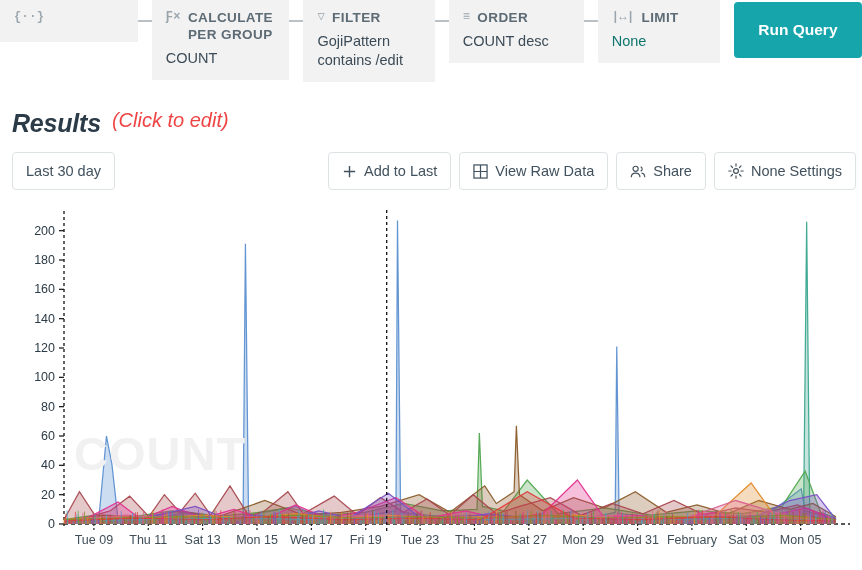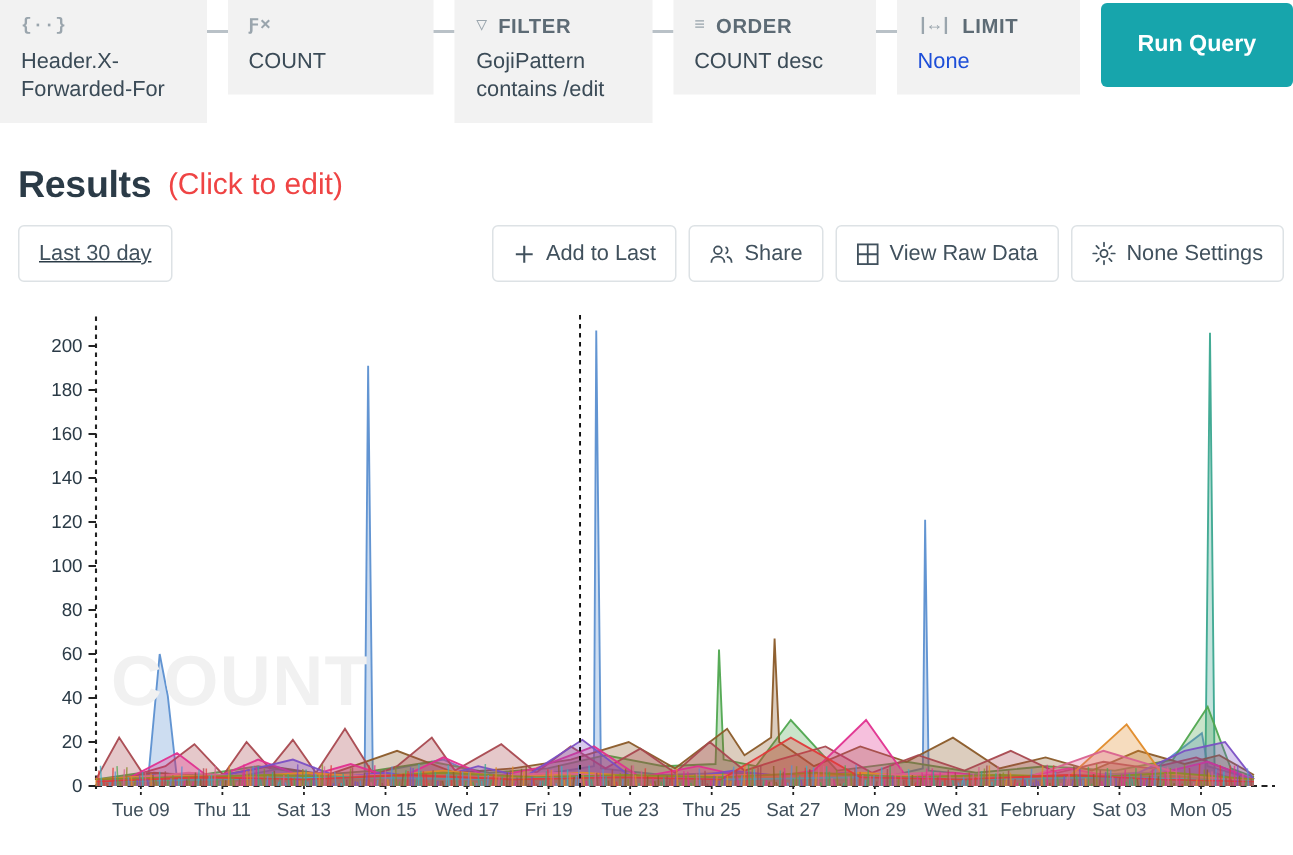--- a/index.html
+++ b/index.html
@@ -47,21 +47,21 @@
     flex: 0 0 auto;
   }
   .qb-head-label { max-width: 96px; }
   .qb-val {
     font-size: 14.5px;
     color: #3b4b57;
     line-height: 19px;
     margin-top: 4px;
     word-break: break-word;
   }
-  .qb-val.muted { color: #1d4ed8; }
+  .qb-val.muted { color: #0f766e; }
   .qb-dash {
     width: 14px;
     height: 2px;
     background: #b9c1c7;
     margin-top: 20px;
     flex: 0 0 auto;
   }
   #cell-breakdown { width: 147px; }
   #cell-calculate { width: 147px; }
   #cell-filter    { width: 140px; }
@@ -79,43 +79,43 @@
     font-weight: bold;
     width: 138px;
     height: 56px;
     cursor: pointer;
     font-family: "Liberation Sans", sans-serif;
   }
 
   
   #results-header {
     display: flex;
-    align-items: center;
+    align-items: flex-start;
     gap: 11px;
     padding: 14px 0 0 12px;
+    font-style: italic;
   }
   #results-title {
     font-size: 25px;
     font-weight: bold;
     color: #2b3b47;
     letter-spacing: -.2px;
   }
   #results-hint {
     font-size: 20px;
     color: #ef4444;
   }
 
   
   #action-bar {
     display: flex;
-    align-items: flex-start;
+    align-items: center;
     padding: 12px 4px 0 12px;
     height: 54px;
     position: relative;
-    text-decoration: underline;
   }
   .btn {
     border: 1px solid #dde2e5;
     background: #ffffff;
     border-radius: 4px;
     height: 38px;
     padding: 0 13px;
     font-size: 14.5px;
     color: #41515d;
     display: inline-flex;
@@ -158,28 +158,28 @@
 </style>
 </head>
 <body>
 
 <div id="query-bar">
 
   <div class="qb-cell" id="cell-breakdown">
     <div class="qb-head">
       <span class="qb-icon">{··}</span>
     </div>
-    <div class="qb-val">Header.X-Forwarded-For</div>
   </div>
 
   <div class="qb-dash"></div>
 
   <div class="qb-cell" id="cell-calculate">
     <div class="qb-head">
       <span class="qb-icon">ƒ×</span>
+      <span class="qb-head-label">CALCULATE PER GROUP</span>
     </div>
     <div class="qb-val">COUNT</div>
   </div>
 
   <div class="qb-dash"></div>
 
   <div class="qb-cell" id="cell-filter">
     <div class="qb-head">
       <span class="qb-icon">▽</span>
       <span class="qb-head-label">FILTER</span>
@@ -221,41 +221,41 @@
 
   <div id="right-btns">
 
     <button class="btn">
       <span class="btn-ico">
         <svg width="15" height="15" viewBox="0 0 16 16">
             <path d="M8 2v12M2 8h12" stroke="#41515d" stroke-width="1.5" fill="none"></path>
           </svg>
       </span>
       <span>Add to Last</span>
+    </button>
+
+    <button class="btn">
+      <span class="btn-ico">
+        <svg width="15" height="15" viewBox="0 0 16 16">
+          <rect x="1" y="1" width="14" height="14" stroke="#41515d" stroke-width="1.3" fill="none"></rect>
+          <path d="M8 1v14M1 8h14" stroke="#41515d" stroke-width="1.3"></path>
+        </svg>
+      </span>
+      <span>View Raw Data</span>
     </button>
 
     <button class="btn">
       <span class="btn-ico">
         <svg width="16" height="15" viewBox="0 0 18 16">
           <circle cx="6.3" cy="5" r="2.9" stroke="#41515d" stroke-width="1.3" fill="none"></circle>
           <path d="M1.4 14.4c0-2.9 2.2-4.6 4.9-4.6s4.9 1.7 4.9 4.6" stroke="#41515d" stroke-width="1.3" fill="none"></path>
           <path d="M12 2.6a2.7 2.7 0 0 1 0 5M13 9.9c2.2.2 3.6 1.9 3.6 4.5" stroke="#41515d" stroke-width="1.3" fill="none"></path>
         </svg>
       </span>
       <span>Share</span>
-    </button>
-
-    <button class="btn">
-      <span class="btn-ico">
-        <svg width="15" height="15" viewBox="0 0 16 16">
-          <rect x="1" y="1" width="14" height="14" stroke="#41515d" stroke-width="1.3" fill="none"></rect>
-          <path d="M8 1v14M1 8h14" stroke="#41515d" stroke-width="1.3"></path>
-        </svg>
-      </span>
-      <span>View Raw Data</span>
     </button>
 
     <button class="btn">
       <span class="btn-ico">
         <svg width="16" height="16" viewBox="0 0 18 18">
           <circle cx="9" cy="9" r="2.7" stroke="#41515d" stroke-width="1.3" fill="none"></circle>
           <path d="M9 .9v2.6M9 14.5v2.6M.9 9h2.6M14.5 9h2.6M3.3 3.3l1.8 1.8M12.9 12.9l1.8 1.8M14.7 3.3l-1.8 1.8M5.1 12.9l-1.8 1.8" stroke="#41515d" stroke-width="1.3" stroke-linecap="round"></path>
         </svg>
       </span>
       <span>None Settings</span>

